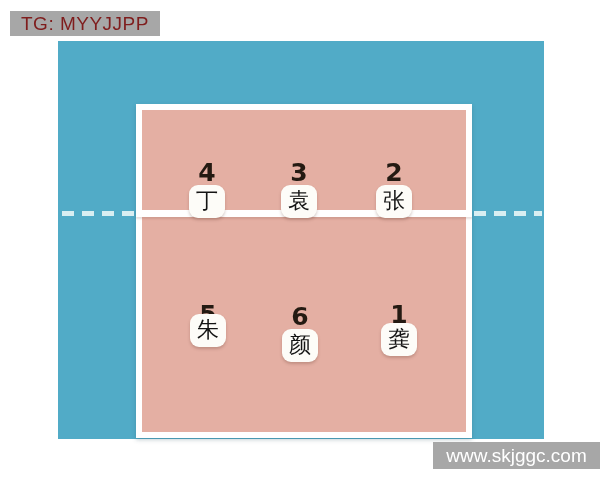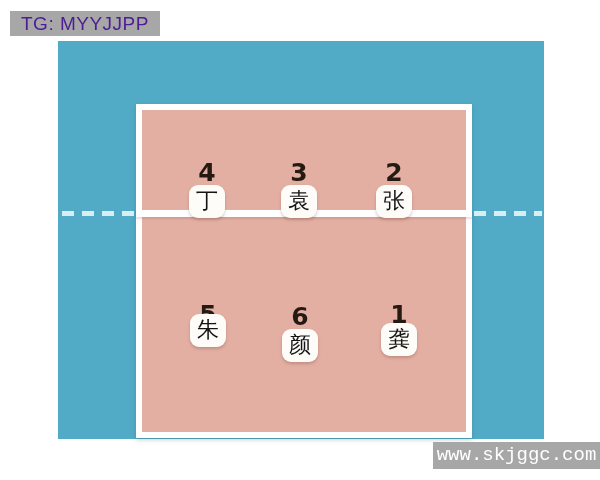--- a/index.html
+++ b/index.html
@@ -18,21 +18,21 @@
 
   
   .tg-label {
     position: absolute;
     left: 10px;
     top: 11px;
     height: 25px;
     line-height: 25px;
     padding: 0 11px;
     background: #a7a7a7;
-    color: #4c1d95;
+    color: #7f1d1d;
     font-size: 19px;
     letter-spacing: 0.5px;
     white-space: nowrap;
     z-index: 6;
   }
 
   
   .blue-panel {
     position: absolute;
     left: 58px;
@@ -136,21 +136,20 @@
     top: 442px;
     width: 167px;
     height: 27px;
     line-height: 27px;
     background: #a7a7a7;
     color: #ffffff;
     font-size: 19px;
     text-align: center;
     white-space: nowrap;
     z-index: 6;
-    font-family: Liberation Mono, monospace;
   }
 </style>
 </head>
 <body>
 
 <div class="stage">
 
   <div class="tg-label">TG: MYYJJPP</div>
 
   <div class="blue-panel"></div>

